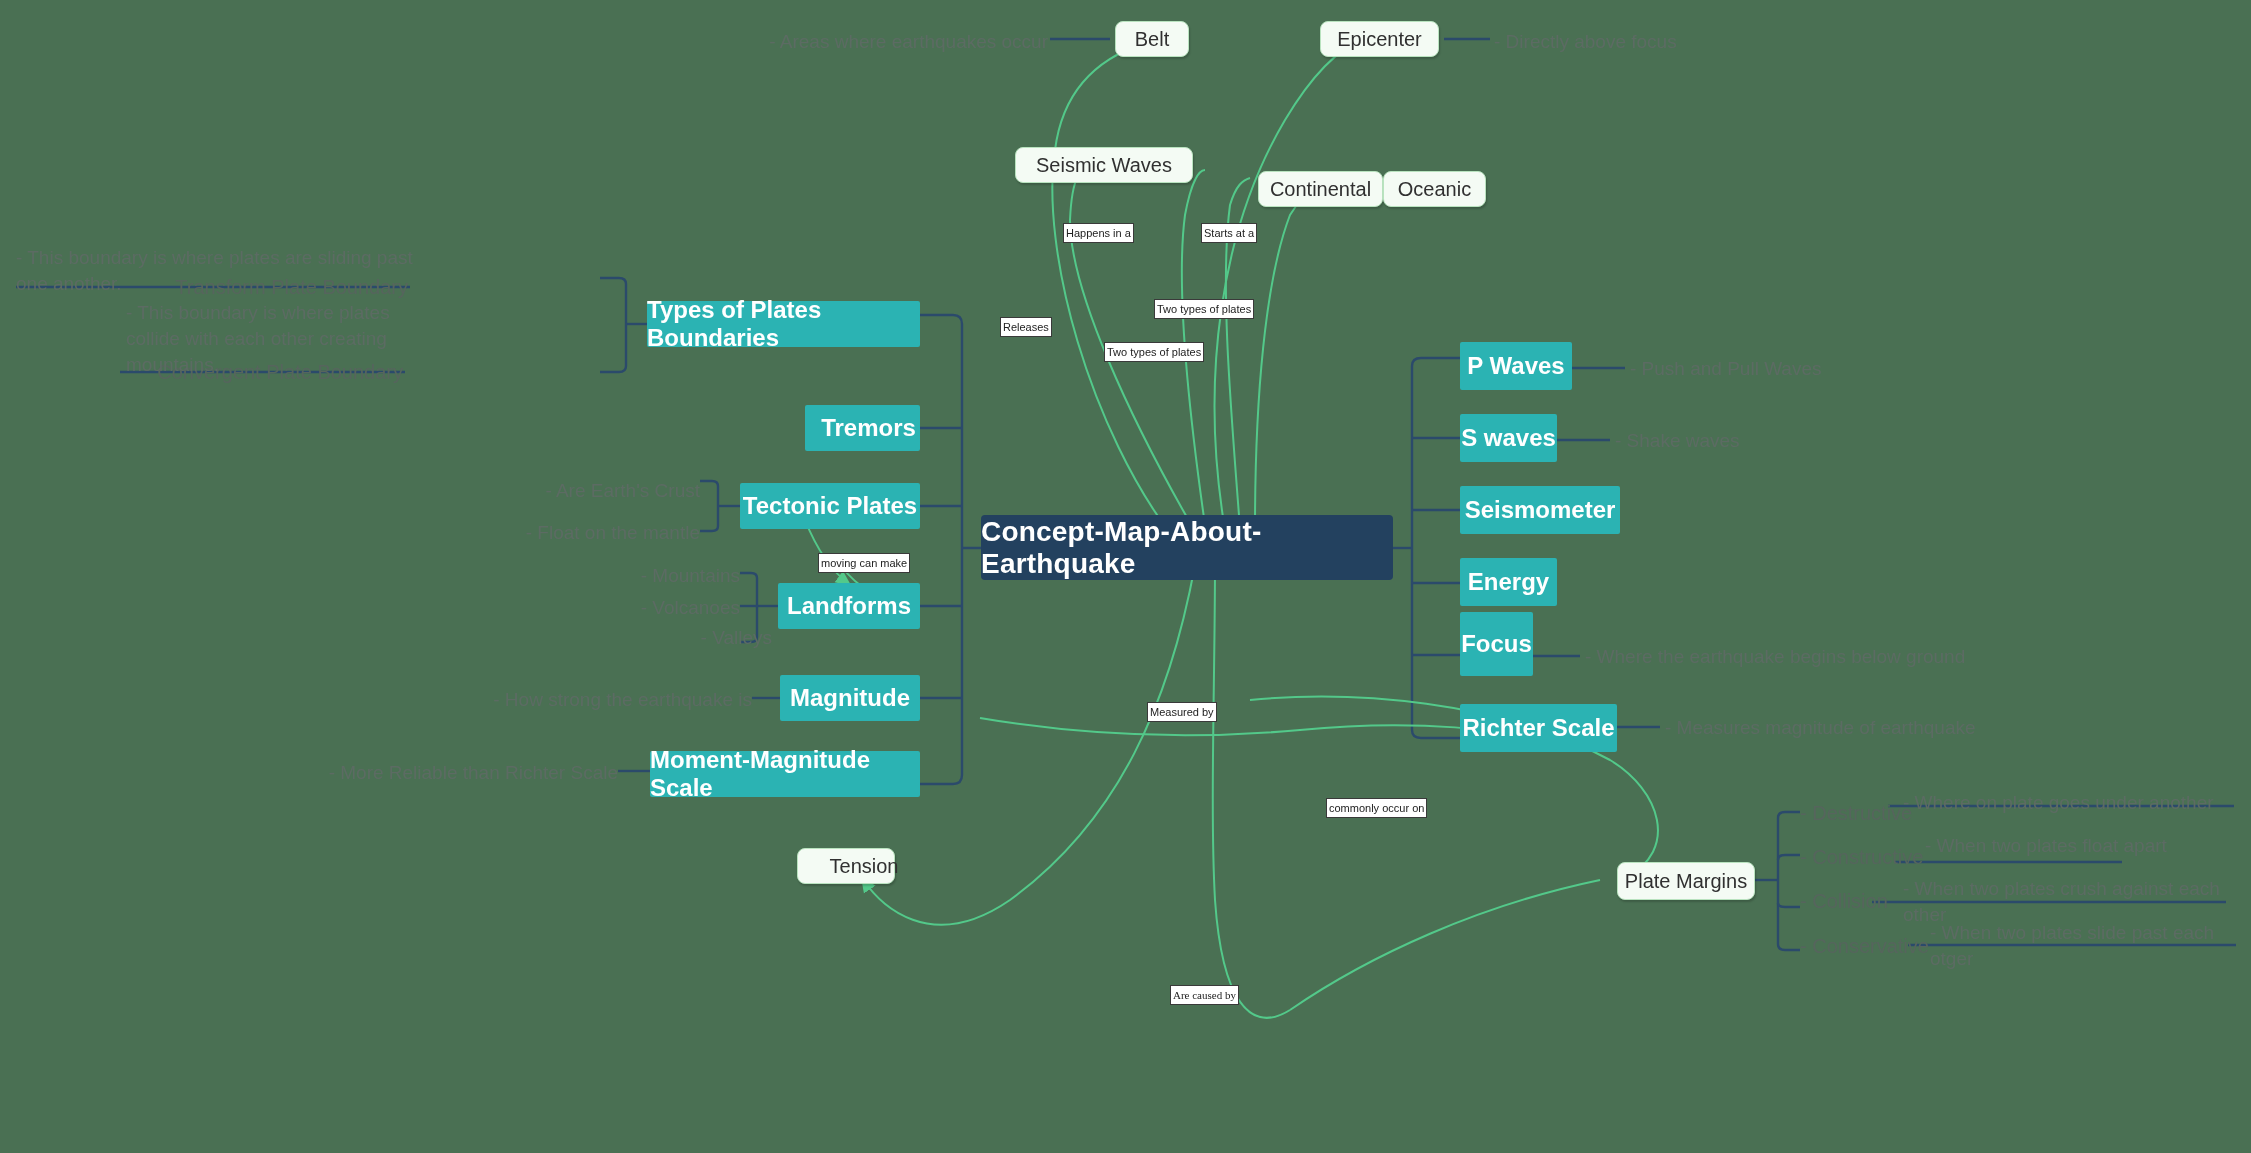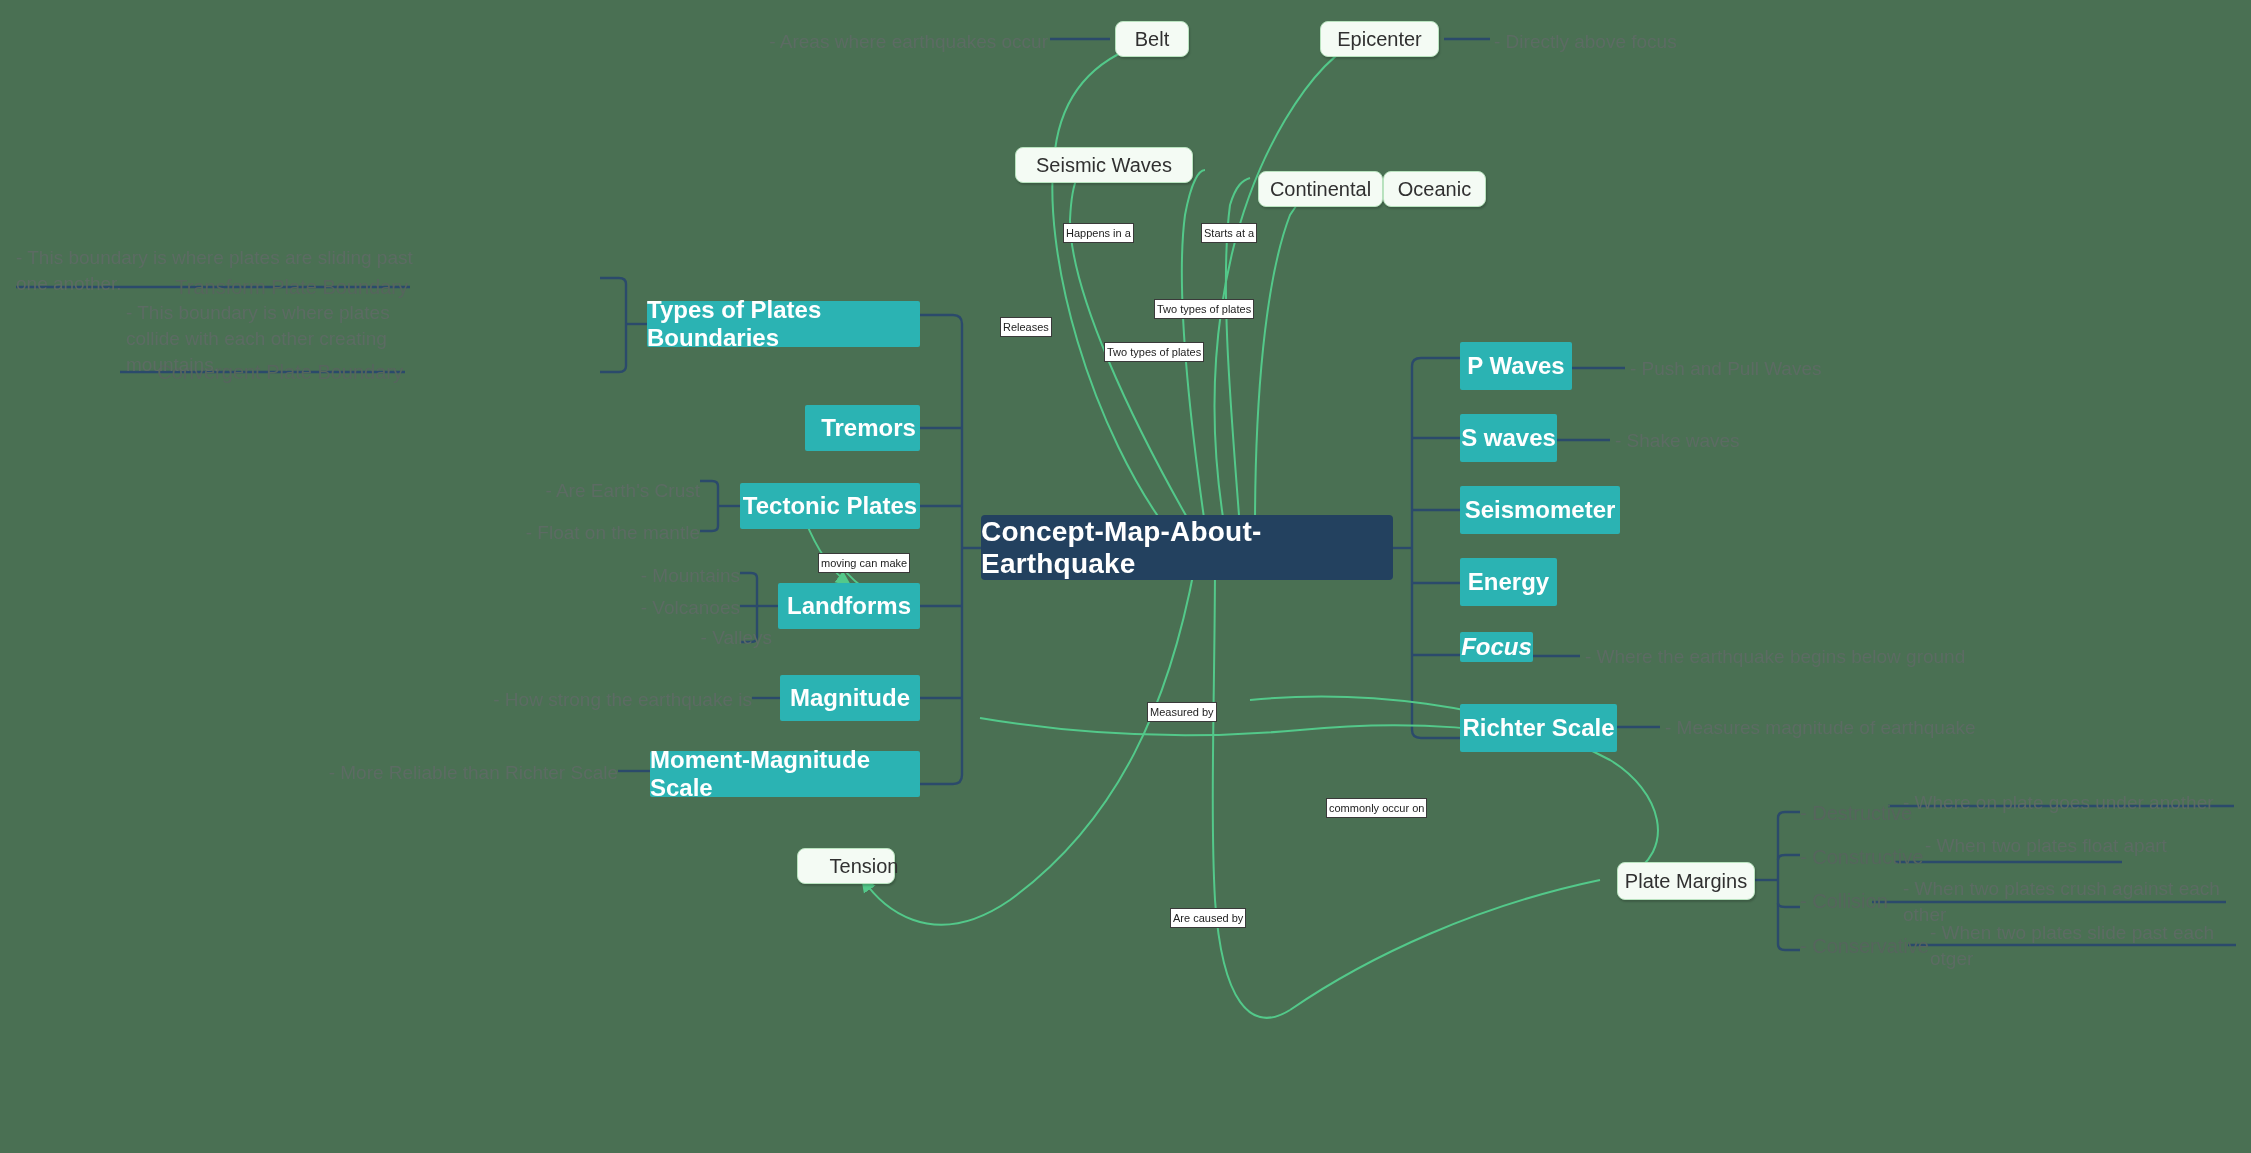--- a/index.html
+++ b/index.html
@@ -139,21 +139,21 @@
       <path d="M805,520 C815,545 830,570 850,585" marker-end="url(#ar)"></path>
     </g>
   </svg>
 
   <div class="node central" style="left:981px;top:515px;width:412px;height:65px;">Concept-Map-About-Earthquake</div>
 
   <div class="node teal" style="left:1460px;top:342px;width:112px;height:48px;">P Waves</div>
   <div class="node teal" style="left:1460px;top:414px;width:97px;height:48px;">S waves</div>
   <div class="node teal" style="left:1460px;top:486px;width:160px;height:48px;">Seismometer</div>
   <div class="node teal" style="left:1460px;top:558px;width:97px;height:48px;">Energy</div>
-  <div class="node teal" style="left:1460px;top:632px;width:73px;height:30px;font-style:italic;">Focus</div>
+  <div class="node teal" style="left:1460px;top:612px;width:73px;height:64px;">Focus</div>
   <div class="node teal" style="left:1460px;top:704px;width:157px;height:48px;">Richter Scale</div>
 
   <div class="ann l" style="left:1630px;top:356px;">- Push and Pull Waves</div>
   <div class="ann l" style="left:1615px;top:428px;">- Shake waves</div>
   <div class="ann l" style="left:1585px;top:644px;">- Where the earthquake begins below ground</div>
   <div class="ann l" style="left:1665px;top:715px;">- Measures magnitude of earthquake</div>
 
   <div class="node teal" style="left:647px;top:301px;width:273px;height:46px;">Types of Plates Boundaries</div>
   <div class="node teal" style="left:805px;top:405px;width:115px;height:46px;padding-left:12px;">Tremors</div>
   <div class="node teal" style="left:740px;top:483px;width:180px;height:46px;">Tectonic Plates</div>
@@ -196,15 +196,15 @@
   <div class="ann l" style="left:1930px;top:920px;">- When two plates slide past each otger</div>
 
   <div class="elabel" style="left:1063px;top:223px;">Happens in a</div>
   <div class="elabel" style="left:1201px;top:223px;">Starts at a</div>
   <div class="elabel" style="left:1154px;top:299px;">Two types of plates</div>
   <div class="elabel" style="left:1000px;top:317px;">Releases</div>
   <div class="elabel" style="left:1104px;top:342px;">Two types of plates</div>
   <div class="elabel" style="left:818px;top:553px;">moving can make</div>
   <div class="elabel" style="left:1147px;top:702px;">Measured by</div>
   <div class="elabel" style="left:1326px;top:798px;">commonly occur on</div>
-  <div class="elabel" style="left:1170px;top:908px;">Are caused by</div>
+  <div class="elabel" style="left:1170px;top:985px;font-family:Liberation Serif, serif;">Are caused by</div>
 
 </div>
 
 </body></html>

